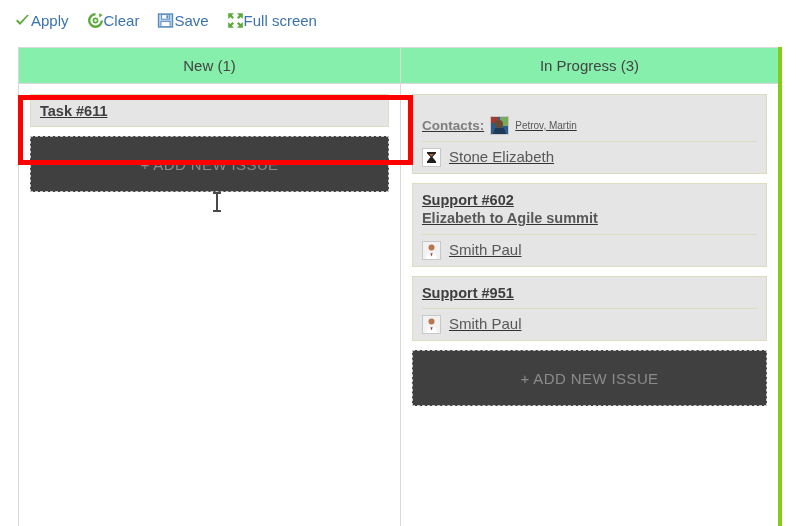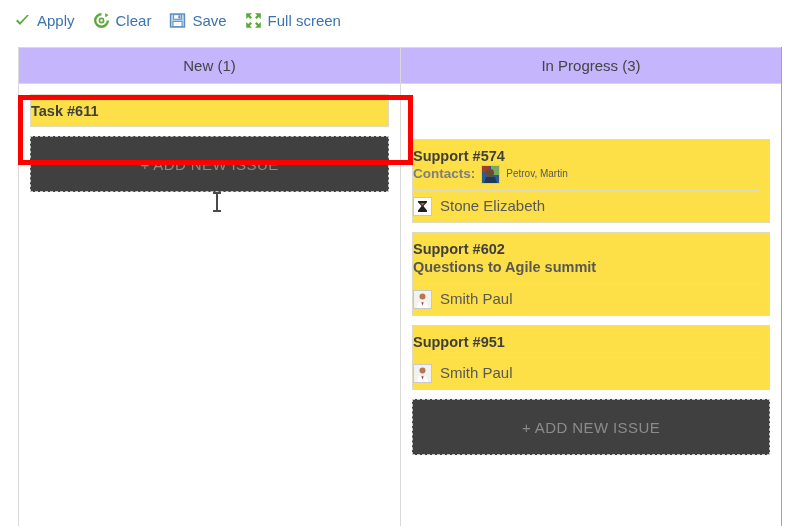--- a/index.html
+++ b/index.html
@@ -22,21 +22,21 @@
     height: 40px;
     display: flex;
     align-items: center;
     padding-left: 14px;
     gap: 0px;
     background: #ffffff;
   }
   .tool-btn {
     display: flex;
     align-items: center;
-    gap: 6px;
+    gap: 0;
     margin-right: 18px;
     cursor: pointer;
     user-select: none;
   }
   .tool-label {
     color: #3b73af;
     font-size: 15px;
     font-family: "Liberation Sans", sans-serif;
   }
   .tool-icon {
@@ -59,67 +59,68 @@
     align-items: stretch;
   }
   .column {
     width: 392px;
     display: flex;
     flex-direction: column;
     border-left: 1px solid #d9d9d9;
     box-sizing: border-box;
   }
   .column:last-child {
-    border-right: 1px solid #84cc16;
-    gap: 45px;
+    border-right: 4px solid #84cc16;
   }
   .col-header {
     height: 37px;
-    background: #c4b5fd;
+    background: #86efac;
     border-bottom: 1px solid #d9d9d9;
     border-top: 1px solid #d9d9d9;
     display: flex;
     align-items: center;
     justify-content: center;
     font-size: 15px;
     color: #444444;
     font-family: "Liberation Sans", sans-serif;
     box-sizing: border-box;
   }
   .col-body {
     flex: 1;
     padding: 10px 11px 0 11px;
     box-sizing: border-box;
     position: relative;
   }
 
   
   .card {
-    background: #fde047;
+    background: #e5e5e5;
     border: 1px solid #dedcc0;
-    padding: 7px 9px 6px 0;
+    padding: 7px 9px 6px 9px;
     margin-bottom: 9px;
     box-sizing: border-box;
+    text-decoration: underline;
   }
   .card-id {
     font-weight: bold;
     font-size: 14.5px;
     color: #3f3f3f;
     line-height: 18px;
   }
   .card-title {
     font-weight: bold;
     font-size: 14.5px;
     color: #585858;
     line-height: 19px;
   }
   .card-contacts {
     display: flex;
+    align-items: center;
     gap: 6px;
-    margin-top: 0;
+    margin-top: 14px;
     line-height: 18px;
   }
   .contacts-label {
     font-size: 13.5px;
     color: #7e7e7e;
     font-weight: bold;
   }
   .contact-name {
     font-size: 10px;
     color: #585858;
@@ -266,21 +267,20 @@
       </div>
 
     </div>
   </div>
 
   <div class="column">
     <div class="col-header">In Progress (3)</div>
     <div class="col-body">
 
       <div class="card">
-        <div class="card-id">Support #574</div>
         <div class="card-contacts">
           <span class="contacts-label">Contacts:</span>
           <span class="avatar">
             <svg width="17" height="17" viewBox="0 0 17 17">
               <rect width="17" height="17" fill="#2f5b8a"></rect>
               <rect x="9" y="0" width="8" height="9" fill="#79a85f"></rect>
               <rect x="0" y="0" width="7" height="6" fill="#a33a2e"></rect>
               <circle cx="8" cy="7" r="4" fill="#6b4a32"></circle>
               <path d="M2 17 L4 11 L13 11 L15 17 Z" fill="#1d3a59"></path>
             </svg>
@@ -295,21 +295,21 @@
               <path d="M4 3 L13 3 L13 4.2 L9.4 8 L13 12.6 L13 14 L4 14 L4 12.6 L7.6 8 L4 4.2 Z" fill="#231f20"></path>
               <path d="M6.2 5.1 L10.8 5.1 L8.5 7.4 Z" fill="#c9622a"></path>
             </svg>
           </span>
           <span class="assignee-name">Stone Elizabeth</span>
         </div>
       </div>
 
       <div class="card">
         <div class="card-id">Support #602</div>
-        <div class="card-title">Questions to Agile summit</div>
+        <div class="card-title">Elizabeth to Agile summit</div>
         <div class="card-divider"></div>
         <div class="card-assignee">
           <span class="avatar">
             <svg width="17" height="17" viewBox="0 0 17 17">
               <rect width="17" height="17" fill="#f2f2f2"></rect>
               <circle cx="8.5" cy="5.6" r="3" fill="#b8764a"></circle>
               <path d="M3 17 L4.6 11.2 L12.4 11.2 L14 17 Z" fill="#ffffff"></path>
               <path d="M7.3 11.2 L8.5 14.5 L9.7 11.2 Z" fill="#a83a34"></path>
             </svg>
           </span>

